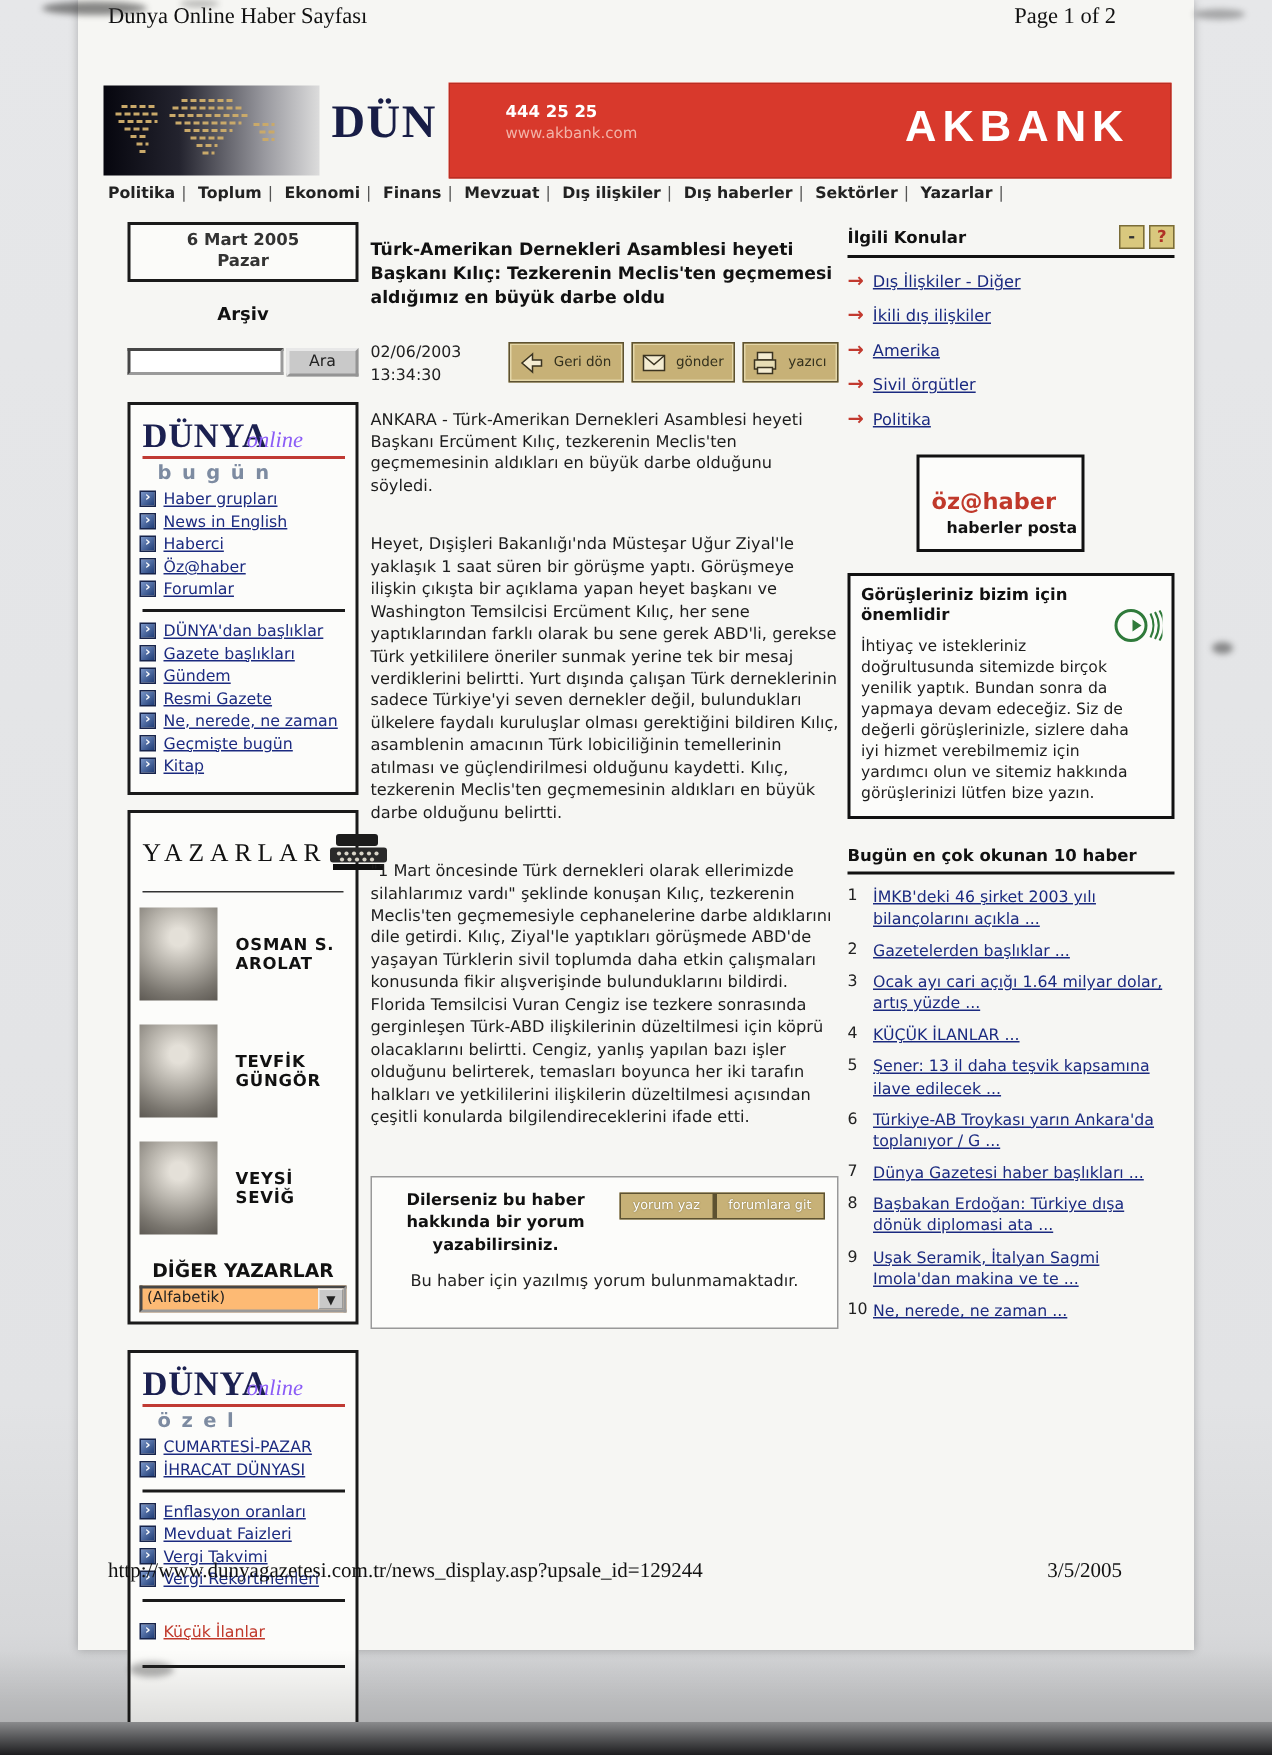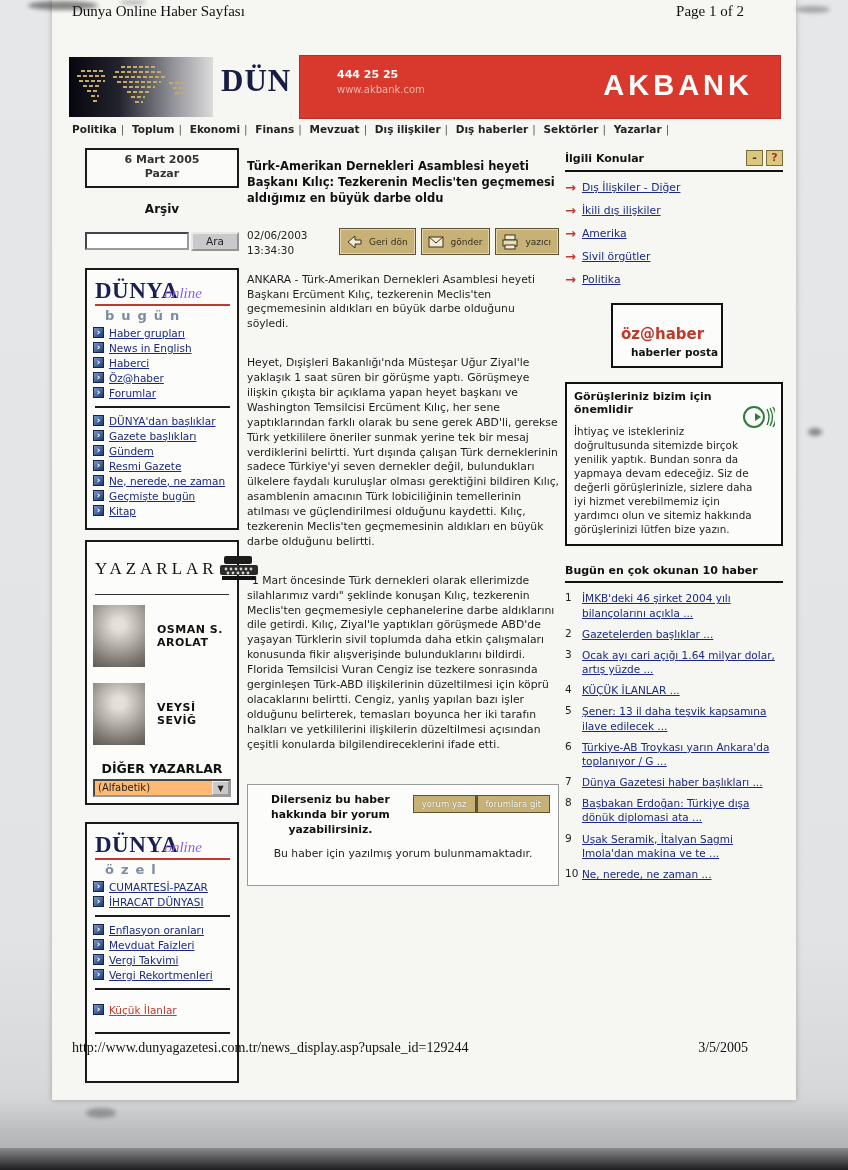--- a/index.html
+++ b/index.html
@@ -272,20 +272,24 @@
             </svg>
           </span>
         </div>
         <div class="yaz-rule"></div>
         <div class="author">
           <div class="author-photo"></div>
           <div class="author-name">OSMAN S. AROLAT</div>
         </div>
         <div class="author">
           <div class="author-photo"></div>
+          <div class="author-name">TEVFİK GÜNGÖR</div>
+        </div>
+        <div class="author">
+          <div class="author-photo"></div>
           <div class="author-name">VEYSİ SEVİĞ</div>
         </div>
         <div class="diger">DİĞER YAZARLAR</div>
         <div class="dropdown">
           <div class="dropdown-value">(Alfabetik)</div>
           <div class="dropdown-arrow">▼</div>
         </div>
       </div>
 
       <div class="side-box" style="padding-bottom:40px;">
@@ -424,21 +428,21 @@
           </svg>
         </div>
         <div class="fb-body">İhtiyaç ve istekleriniz doğrultusunda sitemizde birçok yenilik yaptık. Bundan sonra da yapmaya devam edeceğiz. Siz de değerli görüşlerinizle, sizlere daha iyi hizmet verebilmemiz için yardımcı olun ve sitemiz hakkında görüşlerinizi lütfen bize yazın.</div>
       </div>
 
       <div class="top10">
         <div class="top10-title">Bugün en çok okunan 10 haber</div>
         <div class="top10-rule"></div>
         <div class="t-item">
             <span class="t-num">1</span>
-            <a href="#">İMKB'deki 46 şirket 2004 yılı bilançolarını açıkla ...</a>
+            <a href="#">İMKB'deki 46 şirket 2003 yılı bilançolarını açıkla ...</a>
           </div>
         <div class="t-item">
             <span class="t-num">2</span>
             <a href="#">Gazetelerden başlıklar ...</a>
           </div>
         <div class="t-item">
             <span class="t-num">3</span>
             <a href="#">Ocak ayı cari açığı 1.64 milyar dolar, artış yüzde ...</a>
           </div>
         <div class="t-item">

